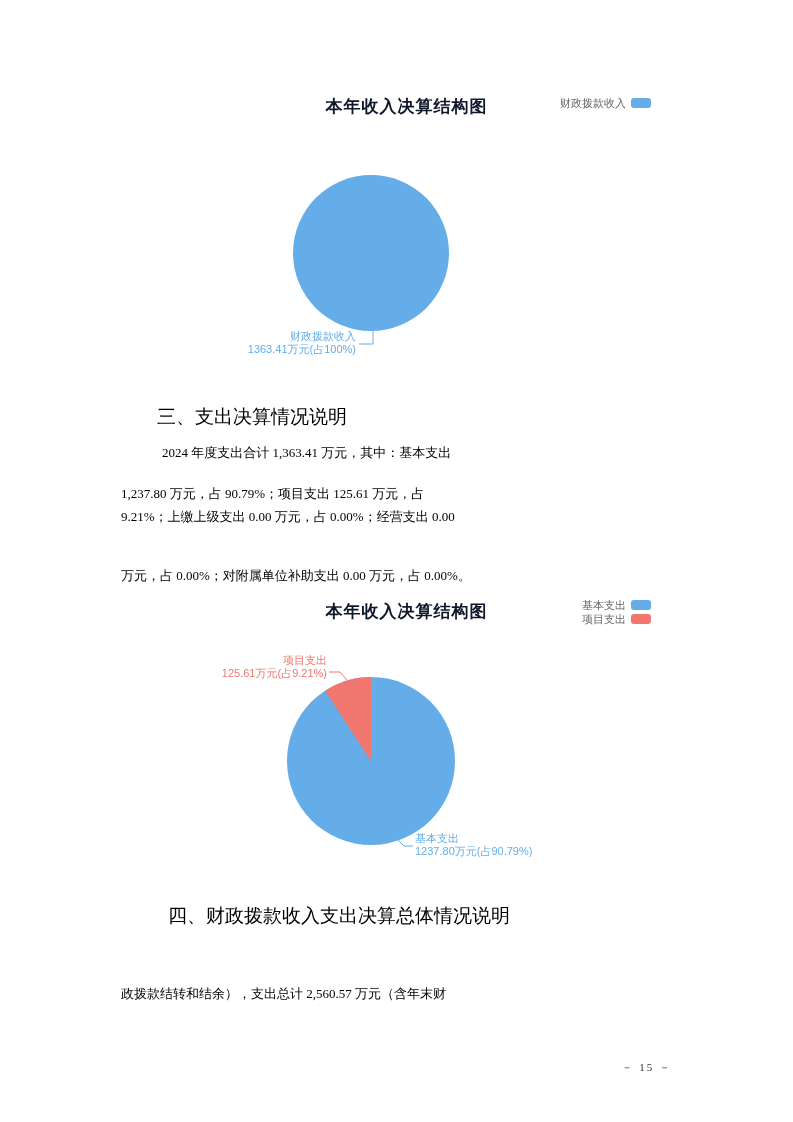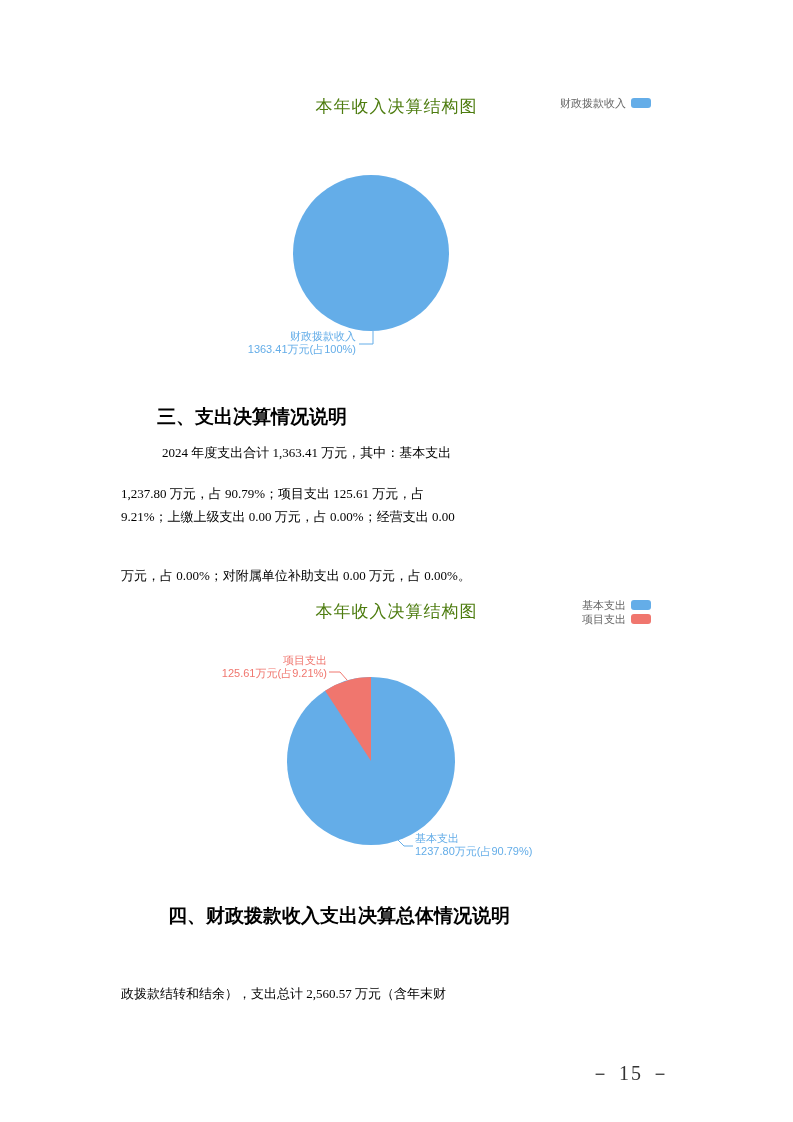--- a/index.html
+++ b/index.html
@@ -1,43 +1,43 @@
 <!DOCTYPE html>
 <html><head>
 <meta charset="utf-8">
 <style>
   html,body{margin:0;padding:0;background:#ffffff;}
   .page{position:relative;width:793px;height:1122px;background:#ffffff;overflow:hidden;
         font-family:"Liberation Serif","DejaVu Serif",serif;color:#1a1a1a;}
   .abs{position:absolute;}
   
-  .chart-title{position:absolute;left:121px;width:551px;text-align:center;
-        font-family:"Liberation Sans","DejaVu Sans",sans-serif;font-weight:normal;
-        font-size:17px;color:#4d7c0f;letter-spacing:1px;}
+  .chart-title{position:absolute;left:131px;width:551px;text-align:center;
+        font-family:"Liberation Sans","DejaVu Sans",sans-serif;font-weight:bold;
+        font-size:17px;color:#0f172a;letter-spacing:1px;}
   
   .legend{position:absolute;left:400px;width:251px;
         font-family:"Liberation Sans","DejaVu Sans",sans-serif;font-size:11px;color:#666666;}
   .legend-row{display:flex;align-items:center;justify-content:flex-end;gap:5px;height:14px;}
   .swatch{width:20px;height:10px;border-radius:3px;flex:0 0 auto;}
   .swatch-blue{background:#64ADE8;}
   .swatch-red{background:#F0766E;}
   
   .pie-label{position:absolute;font-family:"Liberation Sans","DejaVu Sans",sans-serif;
         font-size:11px;line-height:13px;}
   .pie-label.right{text-align:right;width:200px;}
   .blue-text{color:#64ADE8;}
   .red-text{color:#F0766E;}
   .line-blue{fill:none;stroke:#64ADE8;stroke-width:1;}
   .line-red{fill:none;stroke:#F0766E;stroke-width:1;}
   
   .heading{position:absolute;font-family:"Liberation Sans","DejaVu Sans",sans-serif;
-        font-weight:bold;font-size:19px;color:#000;white-space:pre;}
+        font-weight:normal;font-size:19px;color:#000;white-space:pre;}
   .body-line{position:absolute;font-size:13px;color:#000;white-space:pre;}
   .page-num{position:absolute;left:121px;width:551px;text-align:right;
-        font-size:20px;color:#333;letter-spacing:2px;}
+        font-size:11px;color:#333;letter-spacing:2px;}
 </style>
 </head>
 <body>
 
 <div class="page">
 
   <div class="chart-title" style="top:95px">本年收入决算结构图</div>
 
   <div class="legend" style="top:96px">
     <div class="legend-row">

